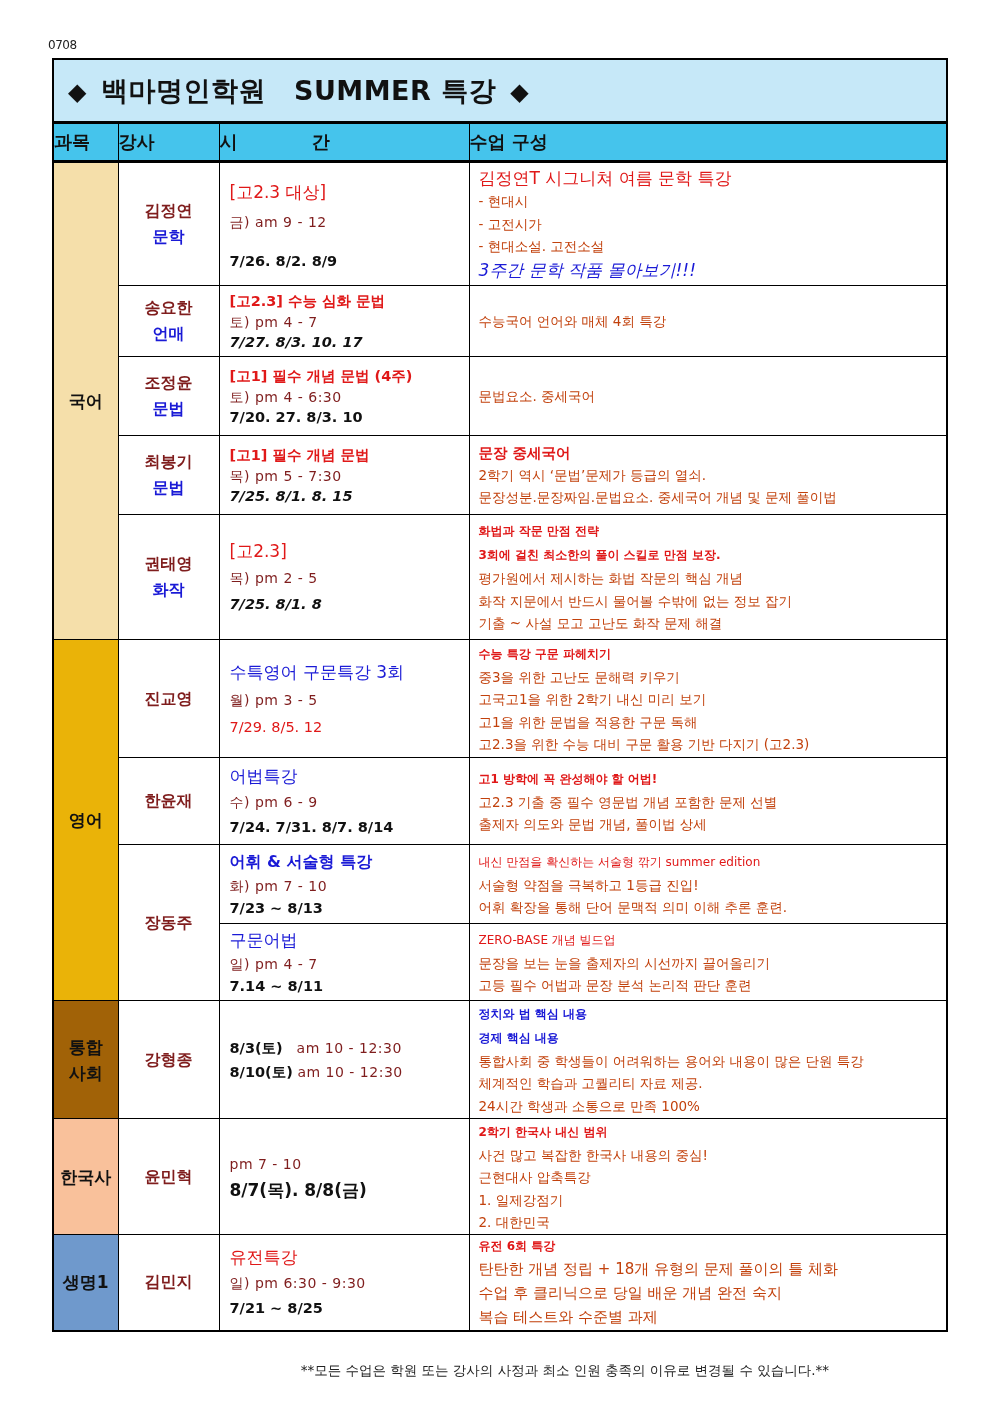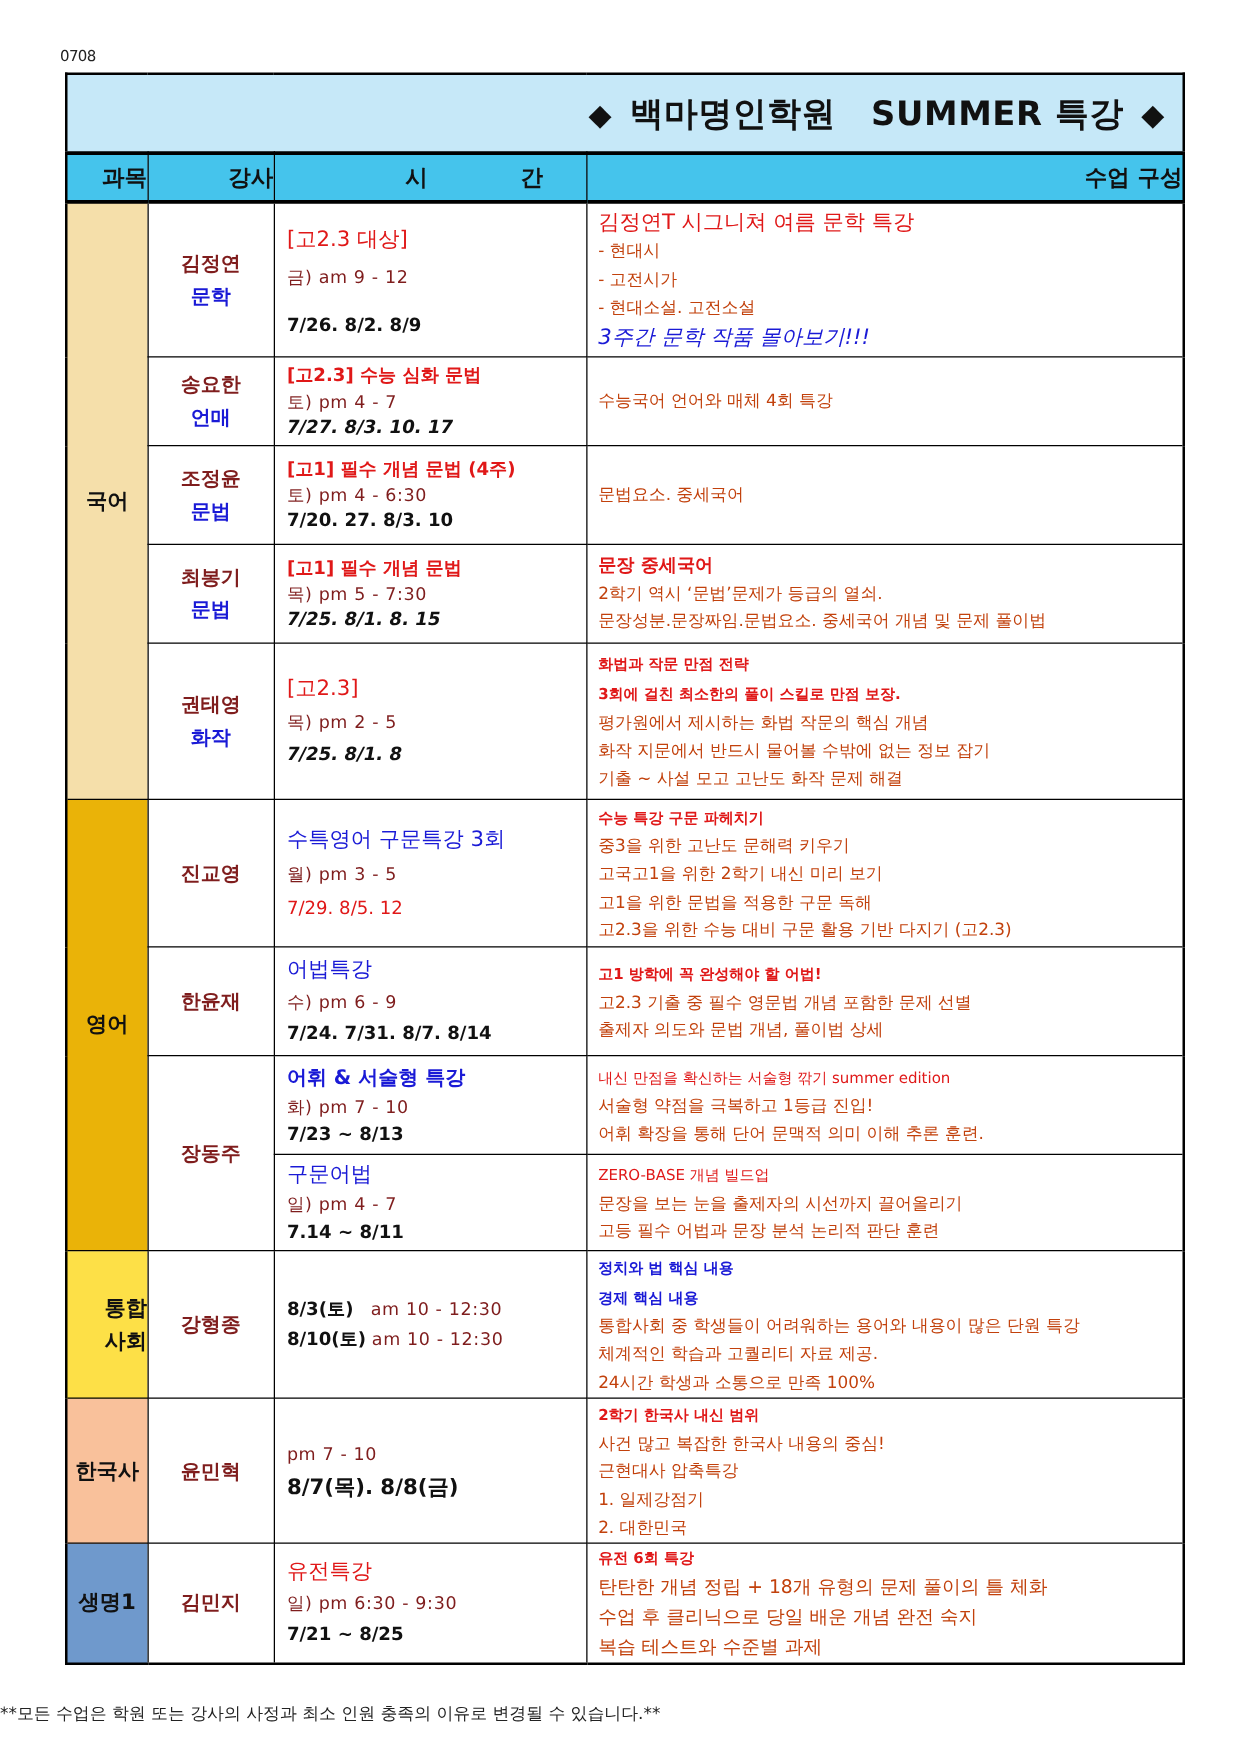--- a/index.html
+++ b/index.html
@@ -1,44 +1,44 @@
 <!DOCTYPE html>
 <html><head>
 <meta charset="utf-8">
 <style>
   html, body { margin:0; padding:0; background:#ffffff; }
   body { width:992px; height:1403px; position:relative; font-family:"DejaVu Sans", "Liberation Sans", sans-serif; color:#111; overflow:hidden; }
   .doc-code { position:absolute; left:48px; top:38px; font-size:12px; color:#222; letter-spacing:-0.5px; }
   table.sched { position:absolute; left:52px; top:58px; width:894px; border-collapse:collapse; table-layout:fixed; }
   table.sched td, table.sched th { border:1px solid #000; padding:0; vertical-align:middle; }
-  .title-cell { background:#c6e8f8; height:61px; text-align:right; font-size:27px; font-weight:bold; letter-spacing:0.5px; border:2px solid #000 !important; border-bottom:3px solid #000 !important; }
+  .title-cell { background:#c6e8f8; height:61px; text-align:left; font-size:27px; font-weight:bold; letter-spacing:0.5px; border:2px solid #000 !important; border-bottom:3px solid #000 !important; }
   .title-cell .dia { font-size:24px; margin:0 14px; }
   .title-cell .sp { display:inline-block; width:28px; }
-  .col-head th { background:#45c4ec; height:36px; font-size:18px; font-weight:bold; text-align:right; border-bottom:3px solid #000 !important; }
+  .col-head th { background:#45c4ec; height:36px; font-size:18px; font-weight:bold; text-align:left; border-bottom:3px solid #000 !important; }
   .col-head th.c-time span { letter-spacing:34px; }
   .subject { text-align:center; font-size:17px; font-weight:bold; line-height:26px; }
   .s-kor { background:#f5dfaa; }
   .s-eng { background:#eab308; }
-  .s-soc { background:#fde047;text-align:right; }
+  .s-soc { background:#a16207; }
   .s-his { background:#f9c19b; }
   .s-bio { background:#6f99cc; }
   .teacher { text-align:center; font-size:16px; line-height:26px; }
   .teacher .tname { font-weight:bold; color:#7f1d1d; display:block; }
   .teacher .tsub { color:#1a1ad6; font-weight:bold; display:block; }
   .time { padding:0 0 0 10px !important; font-size:14.5px; line-height:20px; }
   .time .t-head { display:block; font-weight:bold; font-size:16px; line-height:24px; }
   .time .t-slot { display:block; color:#7f1d1d; font-size:14px; letter-spacing:0.5px; }
   .time .t-dates { display:block; font-weight:bold; font-size:14.5px; }
   .red { color:#e01818; }
   .blue { color:#1a1ad6; }
   .ital { font-style:italic; }
   .content { padding:0 0 0 9px !important; font-size:13.5px; line-height:22.5px;margin-top:18px; }
   .content .c-line { display:block; color:#c2410c; white-space:nowrap; }
   .content .c-head { display:block; font-weight:bold; font-size:12px; line-height:24px; white-space:nowrap; }
-  .footer-note { position:absolute; left:0; width:829px; top:1362px; text-align:left; font-size:13.5px; color:#222; }
+  .footer-note { position:absolute; left:0; width:829px; top:1362px; text-align:right; font-size:13.5px; color:#222; }
   .outer-l { border-left:2px solid #000 !important; }
   .outer-r { border-right:2px solid #000 !important; }
   .outer-b { border-bottom:2px solid #000 !important; }
 </style>
 </head>
 <body>
 
 <div class="doc-code">0708</div>
 
 <table class="sched">

